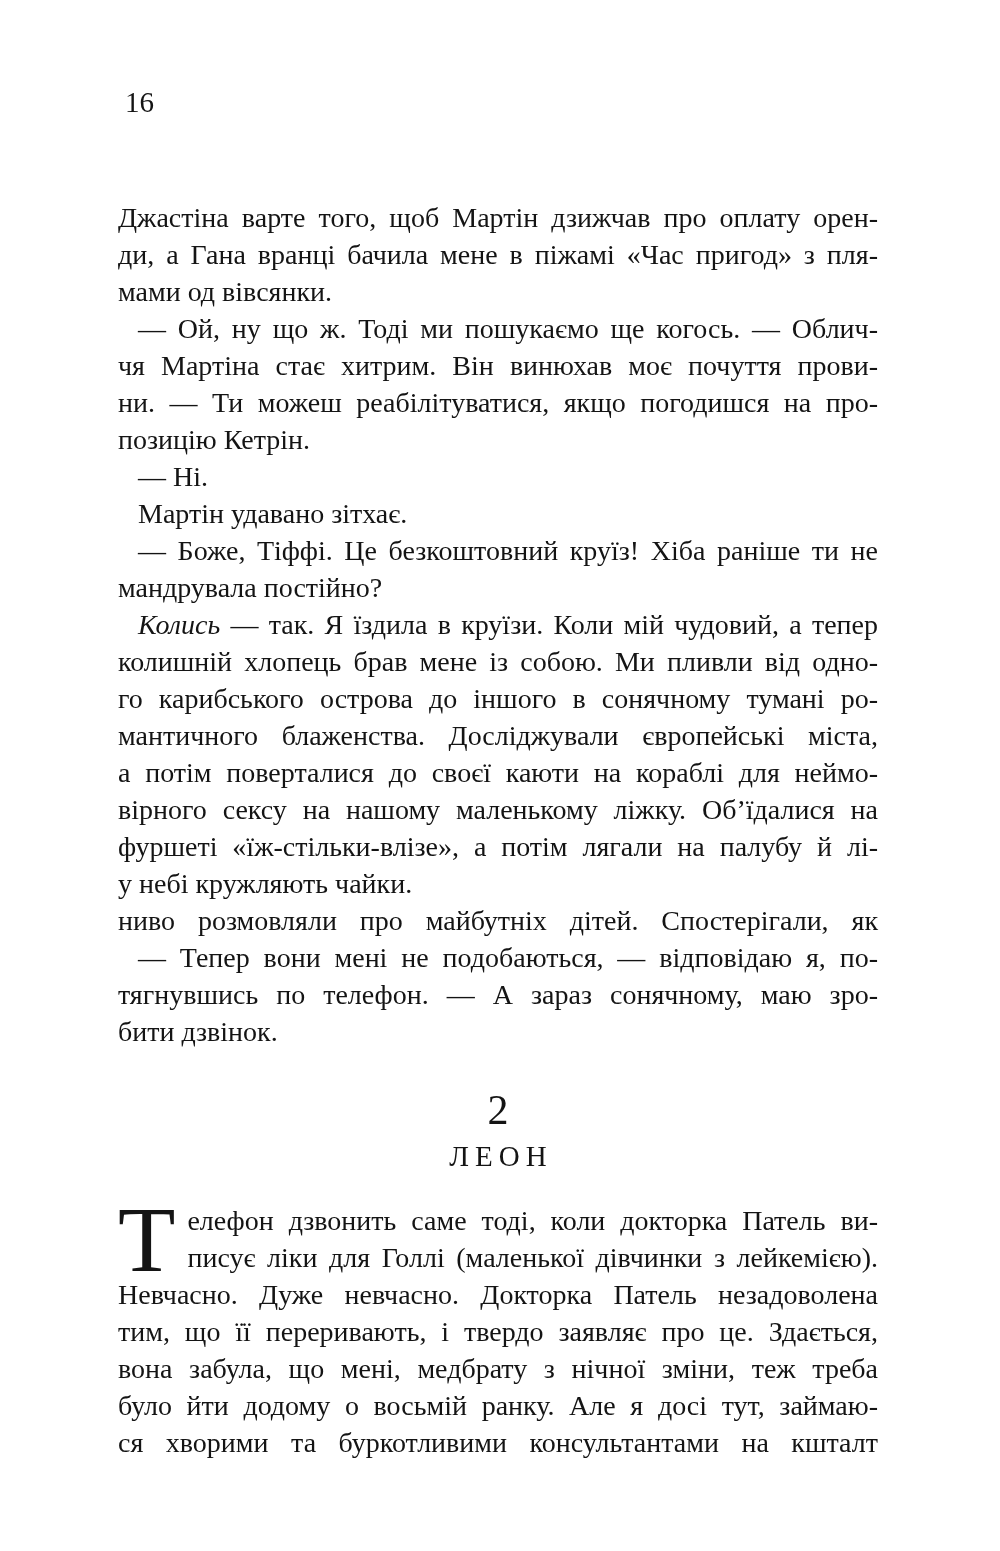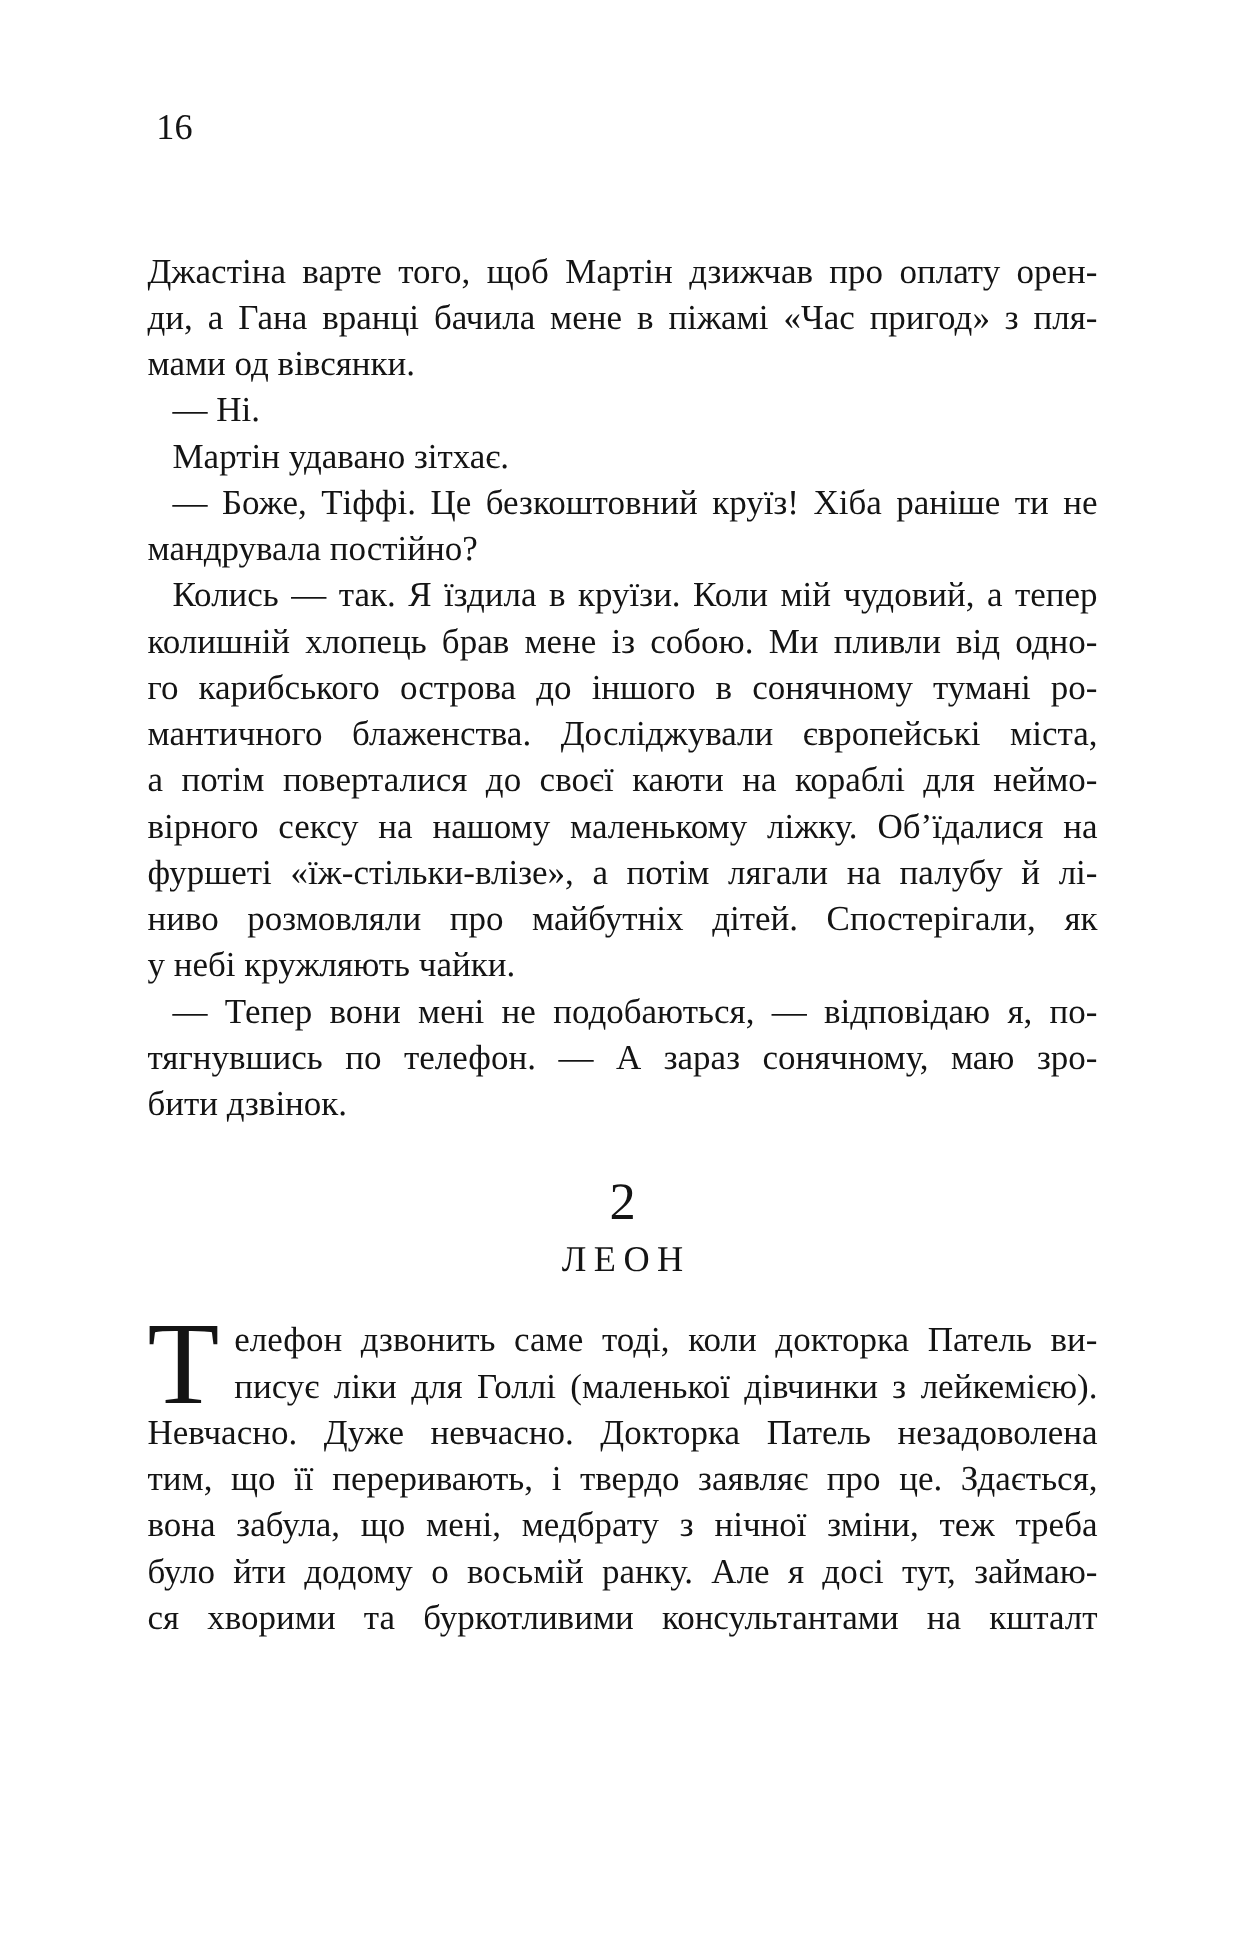--- a/index.html
+++ b/index.html
@@ -39,21 +39,21 @@
     text-align: justify;
     text-align-last: justify;
     hyphens: none;
     white-space: normal;
   }
   .line.last {
     text-align: left;
     text-align-last: left;
   }
   .line.indented { text-indent: 20px; }
-  .em { }
+  .em { font-style: italic; }
   .chapter-number {
     margin-top: 38px;
     font-size: 42px;
     line-height: 44px;
     text-align: center;
   }
   .chapter-title {
     margin-top: 9px;
     font-size: 29px;
     line-height: 30px;
@@ -80,39 +80,45 @@
 
   <div class="text-column">
 
     <div id="body-text">
         <div class="paragraph">
           <div class="line">Джастіна варте того, щоб Мартін дзижчав про оплату орен-</div>
           <div class="line">ди, а Гана вранці бачила мене в піжамі «Час пригод» з пля-</div>
           <div class="line last">мами од вівсянки.</div>
         </div>
         <div class="paragraph">
+          <div class="line indented">— Ой, ну що ж. Тоді ми пошукаємо ще когось. — Облич-</div>
+          <div class="line">чя Мартіна стає хитрим. Він винюхав моє почуття прови-</div>
+          <div class="line">ни. — Ти можеш реабілітуватися, якщо погодишся на про-</div>
+          <div class="line last">позицію Кетрін.</div>
+        </div>
+        <div class="paragraph">
           <div class="line last indented">— Ні.</div>
         </div>
         <div class="paragraph">
           <div class="line last indented">Мартін удавано зітхає.</div>
         </div>
         <div class="paragraph">
           <div class="line indented">— Боже, Тіффі. Це безкоштовний круїз! Хіба раніше ти не</div>
           <div class="line last">мандрувала постійно?</div>
         </div>
         <div class="paragraph">
           <div class="line indented"><span class="em">Колись</span><span> — так. Я їздила в круїзи. Коли мій чудовий, а тепер</span></div>
           <div class="line">колишній хлопець брав мене із собою. Ми пливли від одно-</div>
           <div class="line">го карибського острова до іншого в сонячному тумані ро-</div>
           <div class="line">мантичного блаженства. Досліджували європейські міста,</div>
           <div class="line">а потім поверталися до своєї каюти на кораблі для неймо-</div>
           <div class="line">вірного сексу на нашому маленькому ліжку. Об’їдалися на</div>
           <div class="line">фуршеті «їж-стільки-влізе», а потім лягали на палубу й лі-</div>
+          <div class="line last">у небі кружляють чайки.</div>
           <div class="line">ниво розмовляли про майбутніх дітей. Спостерігали, як</div>
-          <div class="line last">у небі кружляють чайки.</div>
         </div>
         <div class="paragraph">
           <div class="line indented">— Тепер вони мені не подобаються, — відповідаю я, по-</div>
           <div class="line">тягнувшись по телефон. — А зараз сонячному, маю зро-</div>
           <div class="line last">бити дзвінок.</div>
         </div>
       </div>
 
     <div class="chapter-number">2</div>
 

